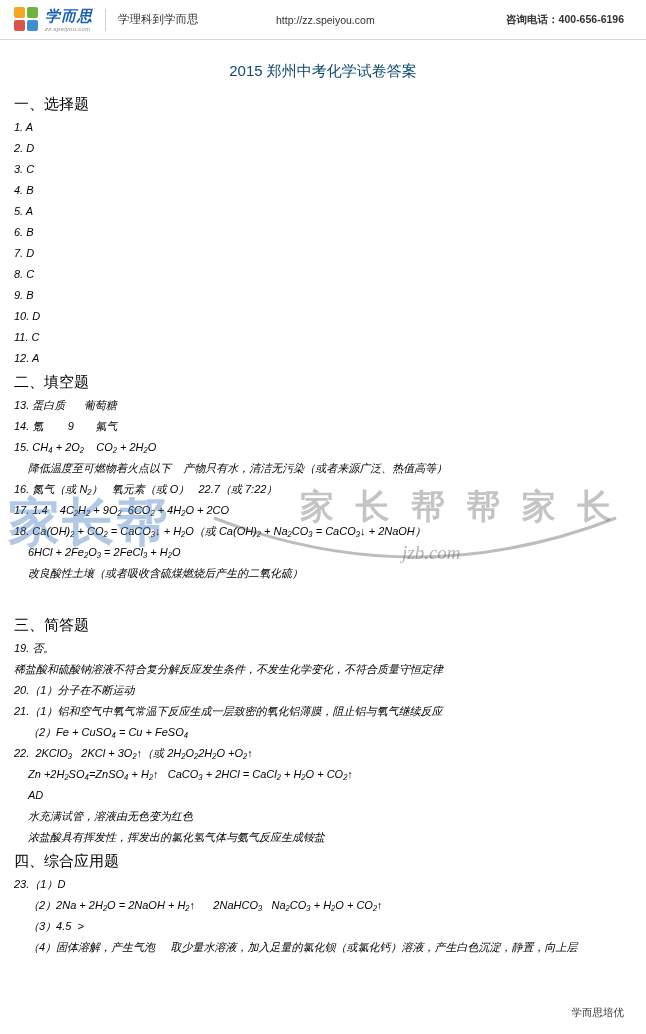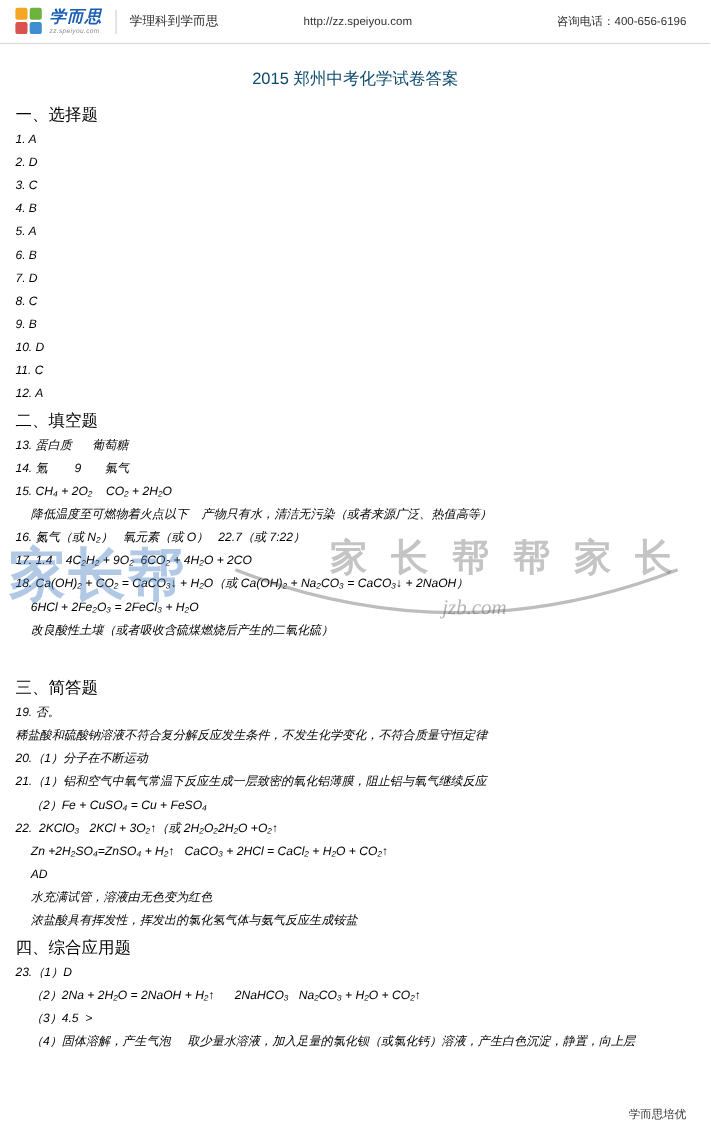--- a/index.html
+++ b/index.html
@@ -79,20 +79,21 @@
     position: absolute;
     left: 276px;
     font-size: 10.5px;
     color: #333;
   }
   .header-phone {
     position: absolute;
     right: 22px;
     font-size: 10.5px;
     color: #333;
+    font-weight: bold;
   }
 
   
   .doc {
     position: relative;
     padding: 0 14px;
     box-sizing: border-box;
   }
   .doc-title {
     text-align: center;

